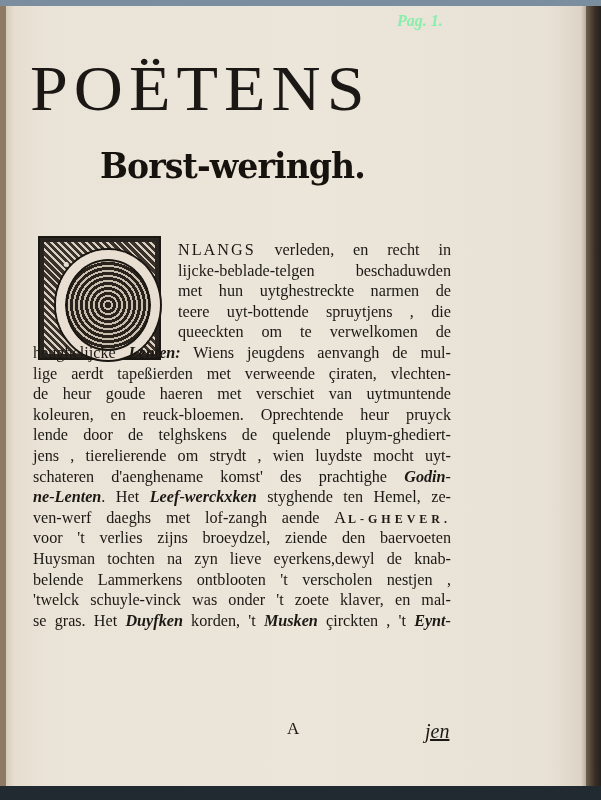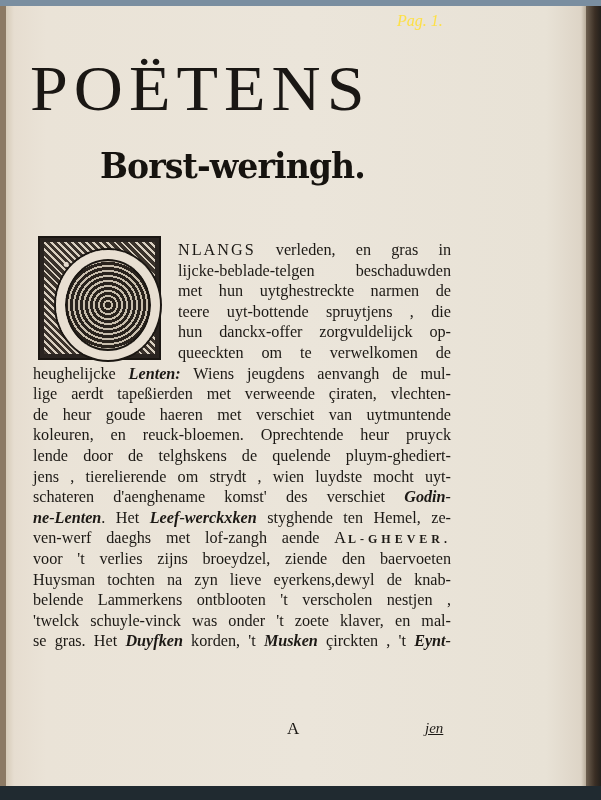--- a/index.html
+++ b/index.html
@@ -23,22 +23,22 @@
     .rightedge {
       position: absolute; right: 0; top: 6px; width: 15px; height: 780px;
       background: linear-gradient(90deg, #6e6050 0, #3a2e24 60%, #24201c 100%);
     }
     .leftedge {
       position: absolute; left: 0; top: 6px; width: 6px; height: 780px;
       background: #8c7a64;
     }
     .pagenum {
       position: absolute; left: 397px; top: 12px;
-      font-family: "Liberation Serif", serif; font-style: italic; font-weight: normal;
-      font-size: 16px; color: #fde047;
+      font-family: "Liberation Serif", serif; font-style: italic; font-weight: bold;
+      font-size: 16px; color: #86efac;
     }
     .title {
       position: absolute; left: 30px; top: 58px;
       font-family: "Liberation Serif", serif; font-size: 68px; line-height: 68px;
       letter-spacing: 6px; color: #1a1714;
       transform: scaleY(0.92); transform-origin: top left;
     }
     .subtitle {
       position: absolute; left: 100px; top: 143px;
       font-family: "DejaVu Serif", serif; font-weight: bold; font-size: 36px; line-height: 44px;
@@ -76,21 +76,21 @@
     .indent { padding-left: 145px; }
     .it { font-style: italic; font-weight: bold; }
     .caps { letter-spacing: 2px; }
     .smallcaps { font-size: 12px; letter-spacing: 4px; font-weight: bold; }
     .signature {
       position: absolute; left: 287px; top: 719px;
       font-family: "Liberation Serif", serif; font-size: 17px; color: #1c1915;
     }
     .catchword {
       position: absolute; left: 425px; top: 720px;
-      font-family: "Liberation Serif", serif; font-style: italic; font-size: 15px; color: #1c1915; text-decoration: underline;
+      font-family: "Liberation Serif", serif; font-style: italic; font-size: 20px; color: #1c1915; text-decoration: underline;
     }
   </style>
 </head>
 <body>
 
 <div class="topstrip"></div>
 <div class="page"></div>
 <div class="leftedge"></div>
 <div class="rightedge"></div>
 <div class="bottomstrip"></div>
@@ -100,33 +100,32 @@
 <div class="title">POËTENS</div>
 
 <div class="subtitle">Borst-weringh.</div>
 
 <div class="initial">
   <div class="frame"></div>
   <div class="ring"></div>
 </div>
 
 <div class="body-text">
-  <span class="line indent"><span class="caps">NLANGS</span><span> verleden, en gras in</span></span>
+  <span class="line indent"><span class="caps">NLANGS</span><span> verleden, en recht in</span></span>
   <span class="line indent">lijcke-beblade-telgen beschaduwden</span>
   <span class="line indent">met hun uytghestreckte narmen de</span>
   <span class="line indent">teere uyt-bottende spruytjens , die</span>
-  <span class="line indent">hun danckx-offer zorgvuldelijck op-</span>
   <span class="line indent">queeckten om te verwelkomen de</span>
   <span class="line"><span>heughelijcke </span><span class="it">Lenten:</span><span> Wiens jeugdens aenvangh de mul-</span></span>
   <span class="line">lige aerdt tapeßierden met verweende çiraten, vlechten-</span>
   <span class="line">de heur goude haeren met verschiet van uytmuntende</span>
   <span class="line">koleuren, en reuck-bloemen. Oprechtende heur pruyck</span>
   <span class="line">lende door de telghskens de quelende pluym-ghediert-</span>
   <span class="line">jens , tierelierende om strydt , wien luydste mocht uyt-</span>
-  <span class="line"><span>schateren d'aenghename komst' des verschiet </span><span class="it">Godin-</span></span>
+  <span class="line"><span>schateren d'aenghename komst' des prachtighe </span><span class="it">Godin-</span></span>
   <span class="line"><span class="it">ne-Lenten</span><span>. Het </span><span class="it">Leef-werckxken</span><span> styghende ten Hemel, ze-</span></span>
   <span class="line"><span>ven-werf daeghs met lof-zangh aende </span><span class="caps">A</span><span class="smallcaps">L-GHEVER.</span></span>
   <span class="line">voor 't verlies zijns broeydzel, ziende den baervoeten</span>
   <span class="line">Huysman tochten na zyn lieve eyerkens,dewyl de knab-</span>
   <span class="line">belende Lammerkens ontblooten 't verscholen nestjen ,</span>
   <span class="line">'twelck schuyle-vinck was onder 't zoete klaver, en mal-</span>
   <span class="line"><span>se gras. Het </span><span class="it">Duyfken</span><span> korden, 't </span><span class="it">Musken</span><span> çirckten , 't </span><span class="it">Eynt-</span></span>
 </div>
 
 <div class="signature">A</div>

